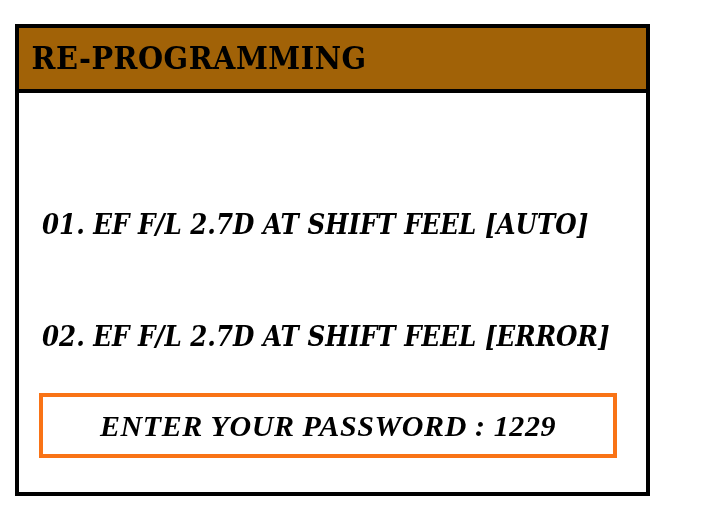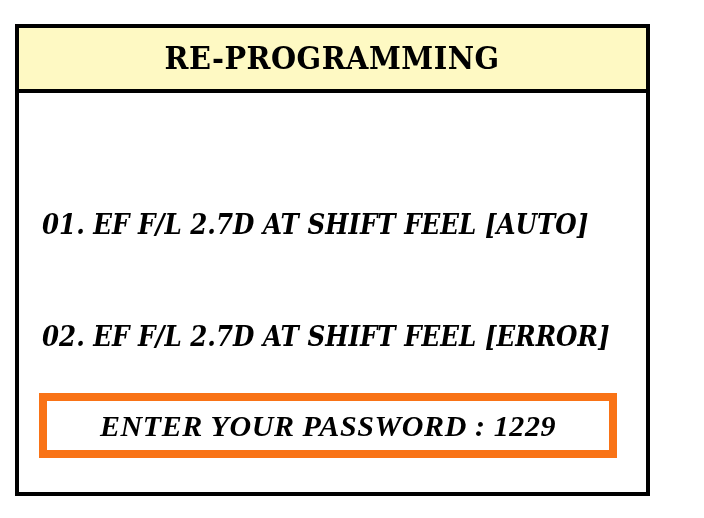--- a/index.html
+++ b/index.html
@@ -39,22 +39,21 @@
   #title-bar {
     position: absolute;
     left: 0;
     top: 0;
     right: 0;
     height: 65px;
     box-sizing: border-box;
     border-bottom: 4px solid #000000;
     display: flex;
     align-items: center;
-    justify-content: center;
-    background: #fef9c3;
+    background: #a16207;
   }
   #title-text {
     font-family: "DejaVu Serif", serif;
     font-weight: bold;
     font-size: 31px;
     line-height: 1;
     letter-spacing: 0.5px;
     white-space: nowrap;
     transform: scaleX(0.93);
     transform-origin: center center;
@@ -94,21 +93,21 @@
   .program-item.row-1 { top: 230px; }
 
   
   #password-box {
     position: absolute;
     left: 20px;
     top: 300px;
     width: 578px;
     height: 65px;
     box-sizing: border-box;
-    border: 8px solid #f97316;
+    border: 4px solid #f97316;
     background: #ffffff;
     display: flex;
     align-items: center;
     justify-content: center;
   }
   #password-text {
     font-family: "Liberation Serif", "DejaVu Serif", serif;
     font-weight: bold;
     font-size: 30px;
     line-height: 1;

